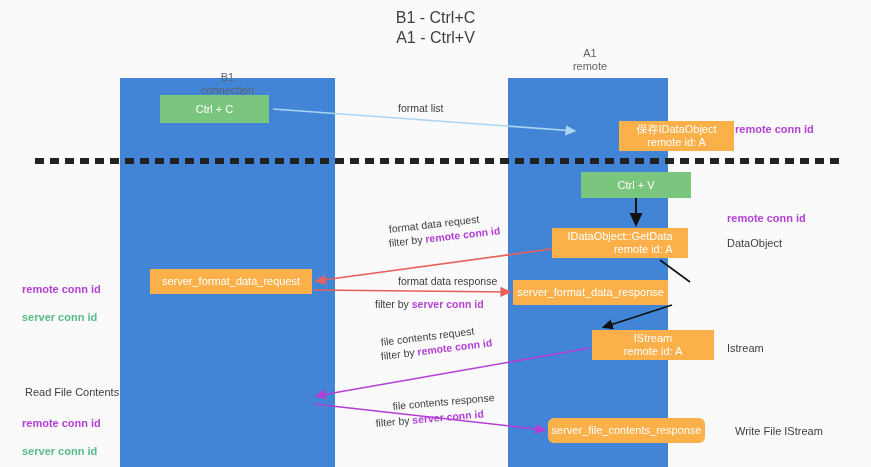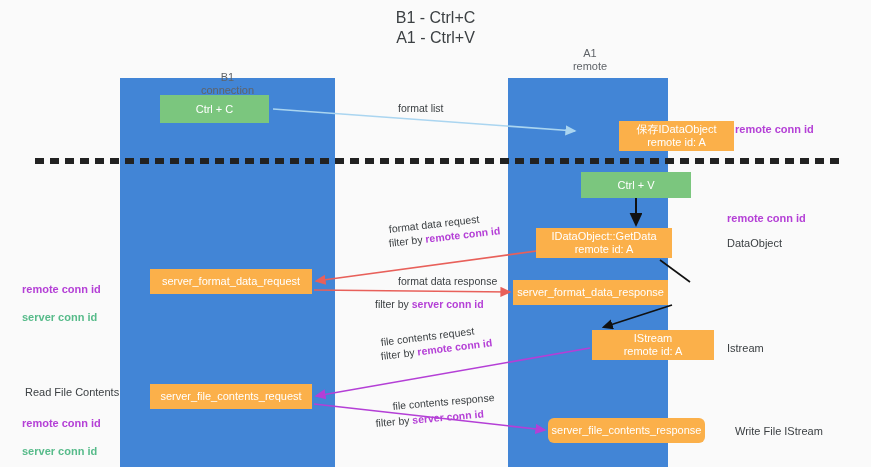--- a/index.html
+++ b/index.html
@@ -44,21 +44,21 @@
     display:flex;align-items:center;justify-content:center;
     text-align:center;color:#ffffff;font-size:11px;line-height:13px;
     white-space:pre-line;padding:2px 4px;
   }
   .green{background:#7bc67e;}
   .orange{background:#fbb04a;}
 
   #node-ctrlc{left:160px;top:95px;width:109px;height:28px;}
   #node-dataobject{left:578px;top:121px;width:115px;height:30px;margin-left:41px;}
   #node-ctrlv{left:581px;top:172px;width:110px;height:26px;}
-  #node-getdata{left:536px;top:228px;width:136px;height:30px;}
+  #node-getdata{left:552px;top:228px;width:136px;height:30px;text-align:right;}
   #node-fmt-req{left:150px;top:269px;width:162px;height:25px;}
   #node-fmt-res{left:513px;top:280px;width:155px;height:25px;}
   #node-istream{left:592px;top:330px;width:122px;height:30px;}
   #node-file-req{left:150px;top:384px;width:162px;height:25px;}
   #node-file-res{left:548px;top:418px;width:157px;height:25px;border-radius:6px;}
 
   
   .side-label{
     position:absolute;font-size:11px;line-height:14px;white-space:pre-line;
   }
@@ -147,21 +147,20 @@
   <div class="node green" id="node-ctrlc">Ctrl + C</div>
   <div class="node orange" id="node-dataobject">保存IDataObject
 remote id: A</div>
   <div class="node green" id="node-ctrlv">Ctrl + V</div>
   <div class="node orange" id="node-getdata">IDataObject::GetData
 remote id: A</div>
   <div class="node orange" id="node-fmt-req">server_format_data_request</div>
   <div class="node orange" id="node-fmt-res">server_format_data_response</div>
   <div class="node orange" id="node-istream">IStream
 remote id: A</div>
-  <div class="node orange" id="node-file-req">server_file_contents_request</div>
   <div class="node orange" id="node-file-res">server_file_contents_response</div>
 
   <div class="side-label purple" id="lbl-remote-1">remote conn id</div>
   <div class="side-label purple" id="lbl-remote-2">remote conn id</div>
   <div class="side-label plain" id="lbl-dataobject">DataObject</div>
   <div class="side-label plain" id="lbl-istream">Istream</div>
   <div class="side-label plain" id="lbl-write">Write File IStream</div>
 
   <div class="side-label plain" id="lbl-read">Read File Contents</div>
   <div class="side-label" id="lbl-left-ids-1">

